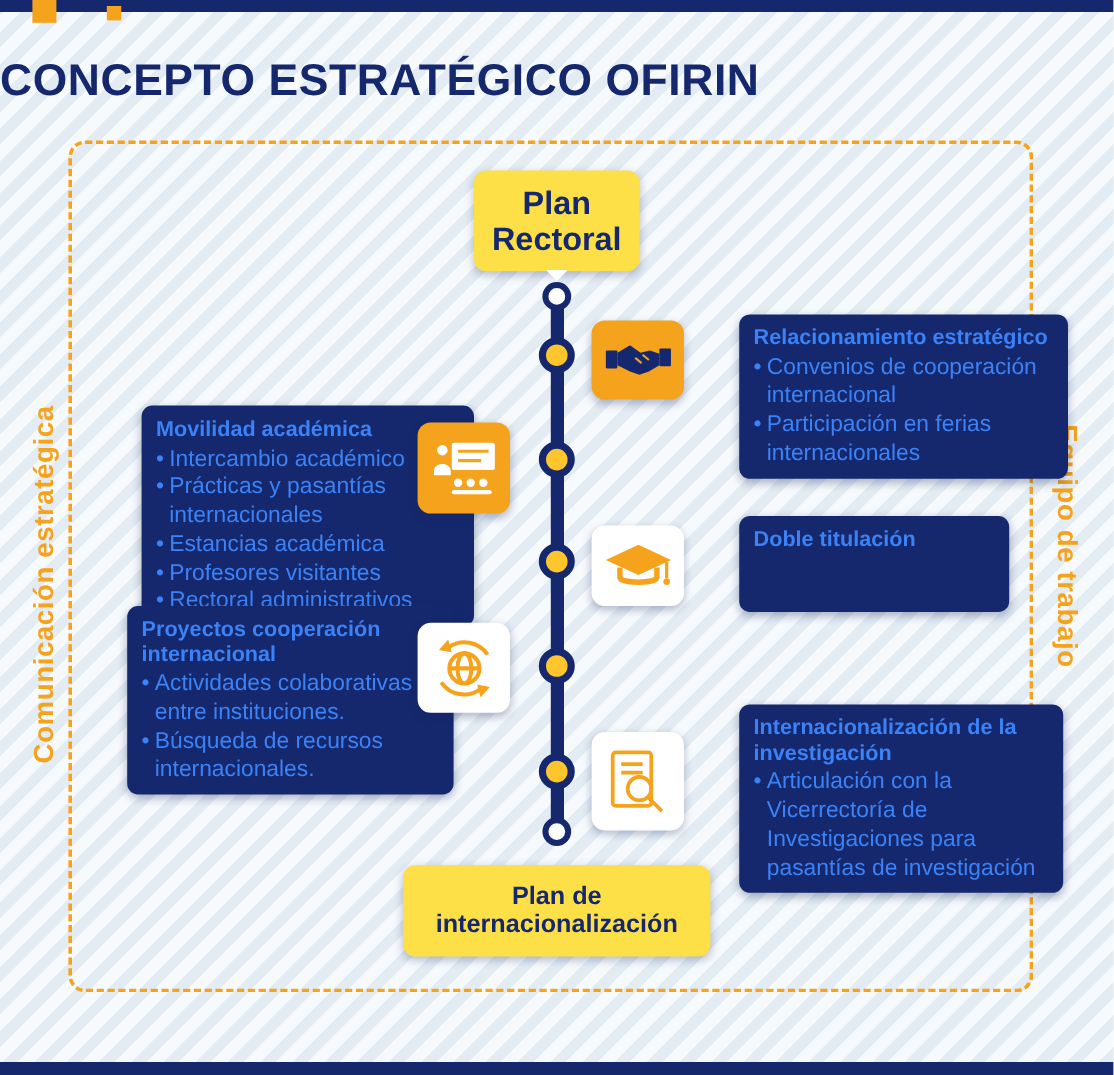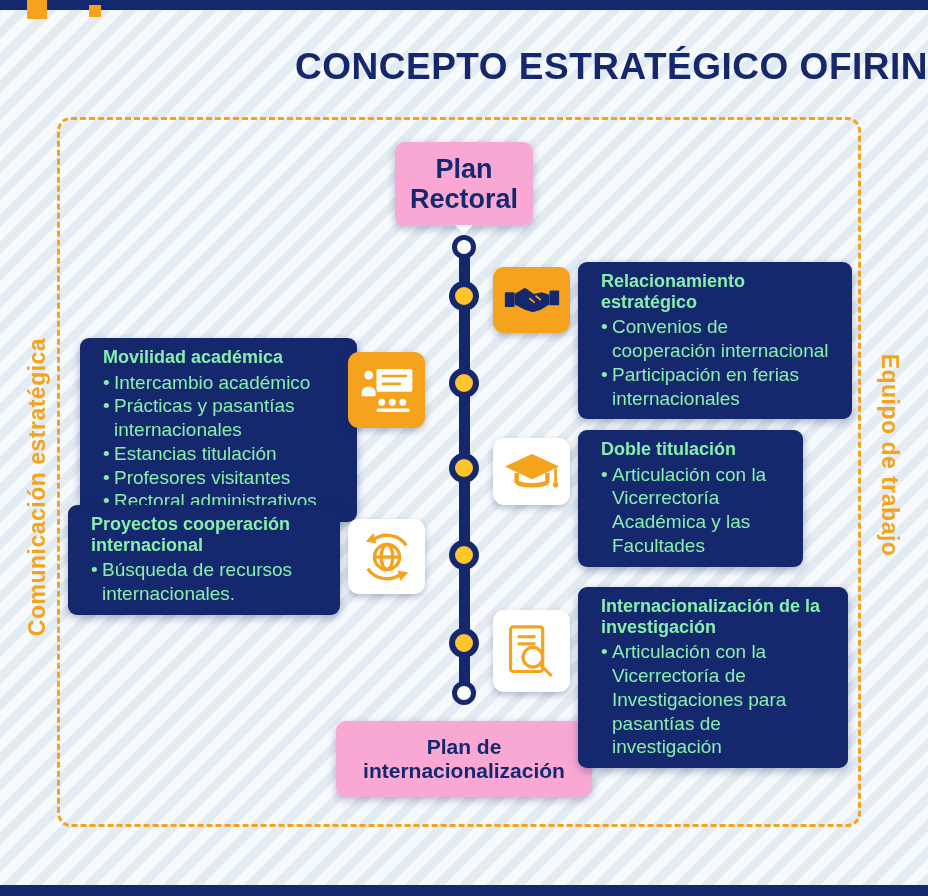--- a/index.html
+++ b/index.html
@@ -8,51 +8,51 @@
     font-family:"Liberation Sans", sans-serif;
     background:repeating-linear-gradient(135deg,#e3ebf3 0px,#e3ebf3 9px,#f7fafd 9px,#f7fafd 19px);
   }
   .abs{position:absolute;}
   .top-bar{left:0;top:0;width:928px;height:10px;background:#16286d;}
   .bottom-bar{left:0;bottom:0;width:928px;height:11px;background:#16286d;}
   .deco-sq{background:#f5a31c;}
   .deco-sq-1{left:27px;top:0;width:20px;height:19px;}
   .deco-sq-2{left:89px;top:5px;width:12px;height:12px;}
   .main-title{
-    left:0;top:46px;width:928px;text-align:right;
+    left:0;top:46px;width:928px;text-align:left;
     font-size:37px;font-weight:800;color:#16286d;letter-spacing:.5px;
   }
   .frame{
     left:57px;top:117px;width:804px;height:710px;box-sizing:border-box;
     border:3px dashed #f5a31c;border-radius:14px;
   }
   .side-label{
     color:#f5a31c;font-weight:700;font-size:23px;white-space:nowrap;letter-spacing:.5px;
   }
   .side-left{left:37px;top:487px;transform:translate(-50%,-50%) rotate(-90deg);}
   .side-right{left:889px;top:455px;transform:translate(-50%,-50%) rotate(90deg);}
   .node-box{
-    background:#f9a8d4;border-radius:10px;box-shadow:0 3px 8px rgba(20,40,90,.3);
+    background:#fde047;border-radius:10px;box-shadow:0 3px 8px rgba(20,40,90,.3);
     display:flex;align-items:center;justify-content:center;text-align:center;
     color:#16286d;font-weight:700;white-space:pre-line;line-height:1.12;
   }
   .top-node{left:395px;top:142px;width:138px;min-height:84px;font-size:27px;}
   .top-node::after{
     content:"";position:absolute;left:50%;bottom:-8px;transform:translateX(-50%);
     border:9px solid transparent;border-top:9px solid #fff;border-bottom:none;
   }
   .bottom-node{left:336px;top:721px;width:256px;min-height:76px;font-size:21px;}
   .timeline-line{left:459px;top:246px;width:11px;height:448px;background:#16286d;border-radius:6px;}
   .ring{width:14px;height:14px;border:5px solid #16286d;background:#fff;border-radius:50%;}
   .ring-top{left:452px;top:235px;}
   .ring-bottom{left:452px;top:681px;}
   .t-node{width:18px;height:18px;border:6px solid #16286d;background:#fec52d;border-radius:50%;}
   .card{
-    background:#16286d;color:#86efac;border-radius:9px;box-shadow:0 3px 8px rgba(20,40,90,.35);
-    padding:9px 23px;box-sizing:border-box;
+    background:#16286d;color:#3b82f6;border-radius:9px;box-shadow:0 3px 8px rgba(20,40,90,.35);
+    padding:9px 12px;box-sizing:border-box;margin-left:38px;
   }
   .card-title{margin:0 0 3px 0;font-size:18px;font-weight:700;line-height:1.15;}
   .bullet{font-size:19px;line-height:1.25;padding-left:11px;position:relative;}
   .bullet::before{content:"•";position:absolute;left:0;}
   .icon-tile{
     border-radius:11px;box-shadow:0 3px 7px rgba(20,40,90,.3);
     display:flex;align-items:center;justify-content:center;
   }
   .tile-orange{background:#f5a31c;}
   .tile-white{background:#ffffff;}
@@ -104,21 +104,21 @@
         <path d="M36 17 l6 5"></path>
     </g>
   </svg>
 </div>
 
 <section class="abs card" style="left:80px;top:338px;width:277px;min-height:104px">
   <h3 class="card-title">Movilidad académica</h3>
   <div>
       <div class="bullet">Intercambio académico</div>
       <div class="bullet">Prácticas y pasantías internacionales</div>
-      <div class="bullet">Estancias titulación</div>
+      <div class="bullet">Estancias académica</div>
       <div class="bullet">Profesores visitantes</div>
       <div class="bullet">Rectoral administrativos</div>
     </div>
 </section>
 <div class="abs icon-tile tile-orange" style="left:348px;top:352px;width:77px;height:76px">
   <svg viewBox="0 0 64 54" width="56" height="48">
     <g fill="#ffffff">
       <rect x="20" y="3" width="41" height="26" rx="2"></rect>
       <circle cx="11" cy="10" r="5"></circle>
       <path d="M3 30 c0-9 16-9 16 0 v4 H3z"></path>
@@ -127,36 +127,34 @@
         <circle cx="50" cy="41" r="4"></circle>
       <rect x="20" y="48" width="38" height="4" rx="2"></rect>
     </g>
     <line x1="26" y1="11" x2="55" y2="11" stroke="#f5a31c" stroke-width="3"></line>
     <line x1="26" y1="20" x2="48" y2="20" stroke="#f5a31c" stroke-width="3"></line>
   </svg>
 </div>
 
 <section class="abs card" style="left:578px;top:430px;width:225px;min-height:80px">
   <h3 class="card-title">Doble titulación</h3>
-  <div>
-      <div class="bullet">Articulación con la Vicerrectoría Académica y las Facultades</div>
-    </div>
 </section>
 <div class="abs icon-tile tile-white" style="left:493px;top:438px;width:77px;height:67px">
   <svg viewBox="0 0 64 46" width="58" height="42">
     <polygon points="32,3 62,17 32,31 2,17" fill="#f5a31c"></polygon>
     <path d="M15 24 v9 c0 6 34 6 34 0 v-9" fill="none" stroke="#f5a31c" stroke-width="5"></path>
     <line x1="58" y1="19" x2="58" y2="34" stroke="#f5a31c" stroke-width="3"></line>
     <circle cx="58" cy="37" r="3" fill="#f5a31c"></circle>
   </svg>
 </div>
 
 <section class="abs card" style="left:68px;top:505px;width:272px;min-height:108px">
   <h3 class="card-title">Proyectos cooperación internacional</h3>
   <div>
+      <div class="bullet">Actividades colaborativas entre instituciones.</div>
       <div class="bullet">Búsqueda de recursos internacionales.</div>
     </div>
 </section>
 <div class="abs icon-tile tile-white" style="left:348px;top:519px;width:77px;height:75px">
   <svg viewBox="0 0 56 56" width="54" height="54">
     <g stroke="#f5a31c" fill="none" stroke-width="3.5">
       <circle cx="28" cy="28" r="13"></circle>
       <ellipse cx="28" cy="28" rx="6" ry="13"></ellipse>
       <line x1="15" y1="28" x2="41" y2="28"></line>
       <path d="M48 16 a24 24 0 0 0 -34 -6"></path>

